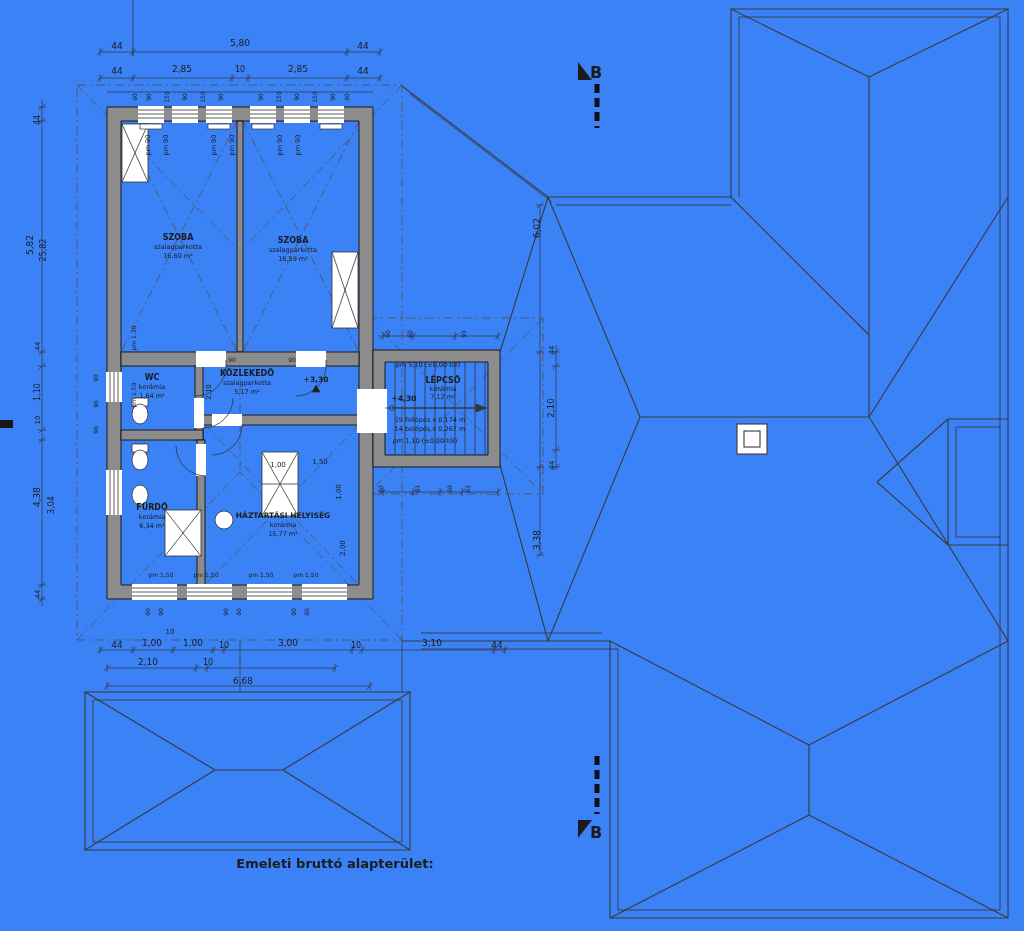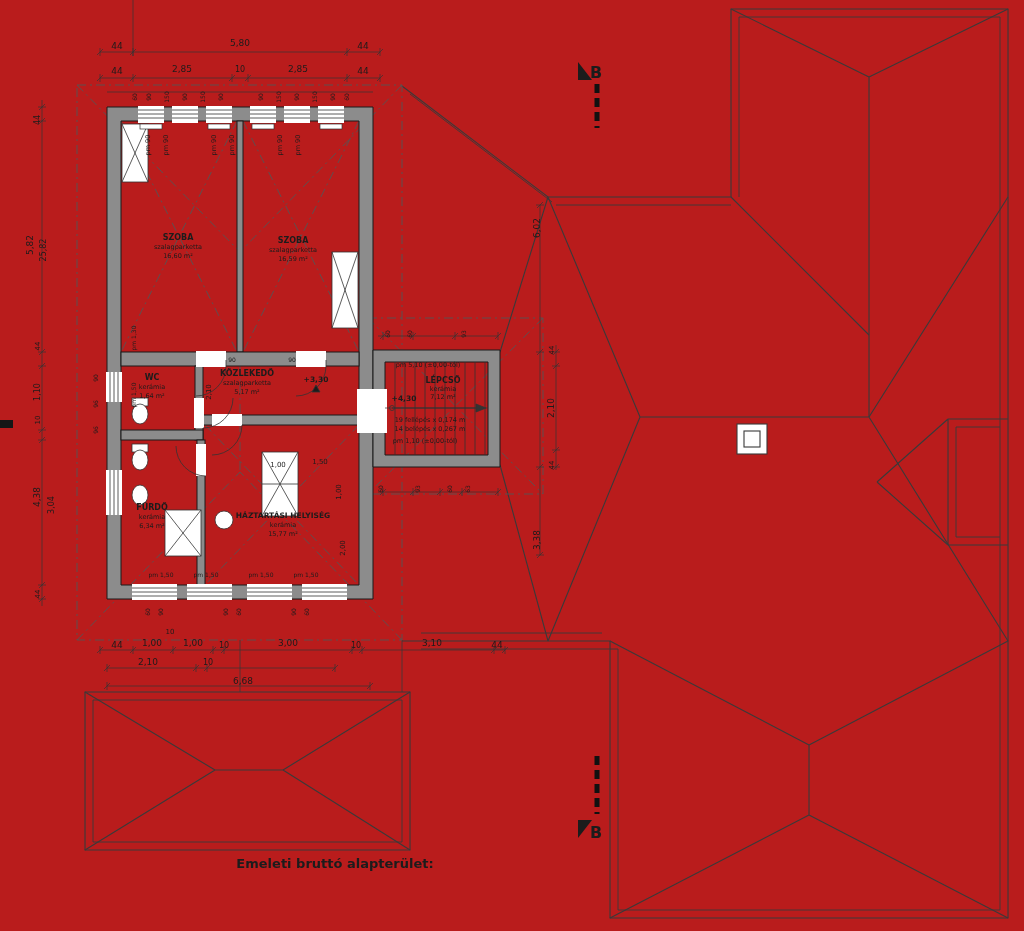--- a/index.html
+++ b/index.html
@@ -1,16 +1,16 @@
 <!DOCTYPE html>
 <html><head>
 <meta charset="utf-8">
 <style>
   html,body{margin:0;padding:0;background:#ffffff;}
-  .page{width:1024px;height:931px;position:relative;background:#b91c1c;overflow:hidden;}
+  .page{width:1024px;height:931px;position:relative;background:#3b82f6;overflow:hidden;}
   svg{display:block;font-family:"DejaVu Sans", sans-serif;}
   text{fill:#1c1c1c;}
   .rl{font-size:8px;font-weight:bold;text-anchor:middle;}
   .rs{font-size:6.5px;text-anchor:middle;}
   .note{font-size:6.5px;text-anchor:middle;}
   .lvl{font-size:7.5px;text-anchor:middle;font-weight:bold;}
   .secB{font-size:16px;font-weight:bold;text-anchor:middle;}
   .caption{font-size:13px;font-weight:600;text-anchor:middle;}
 </style>
 </head>

